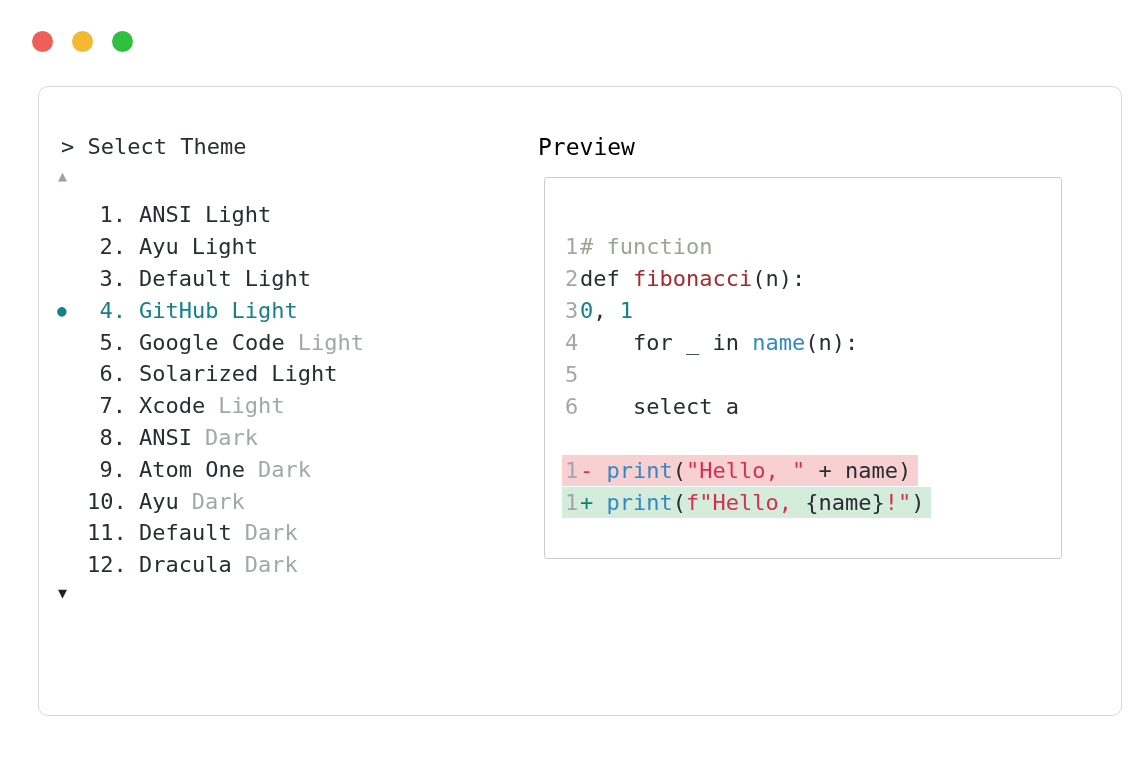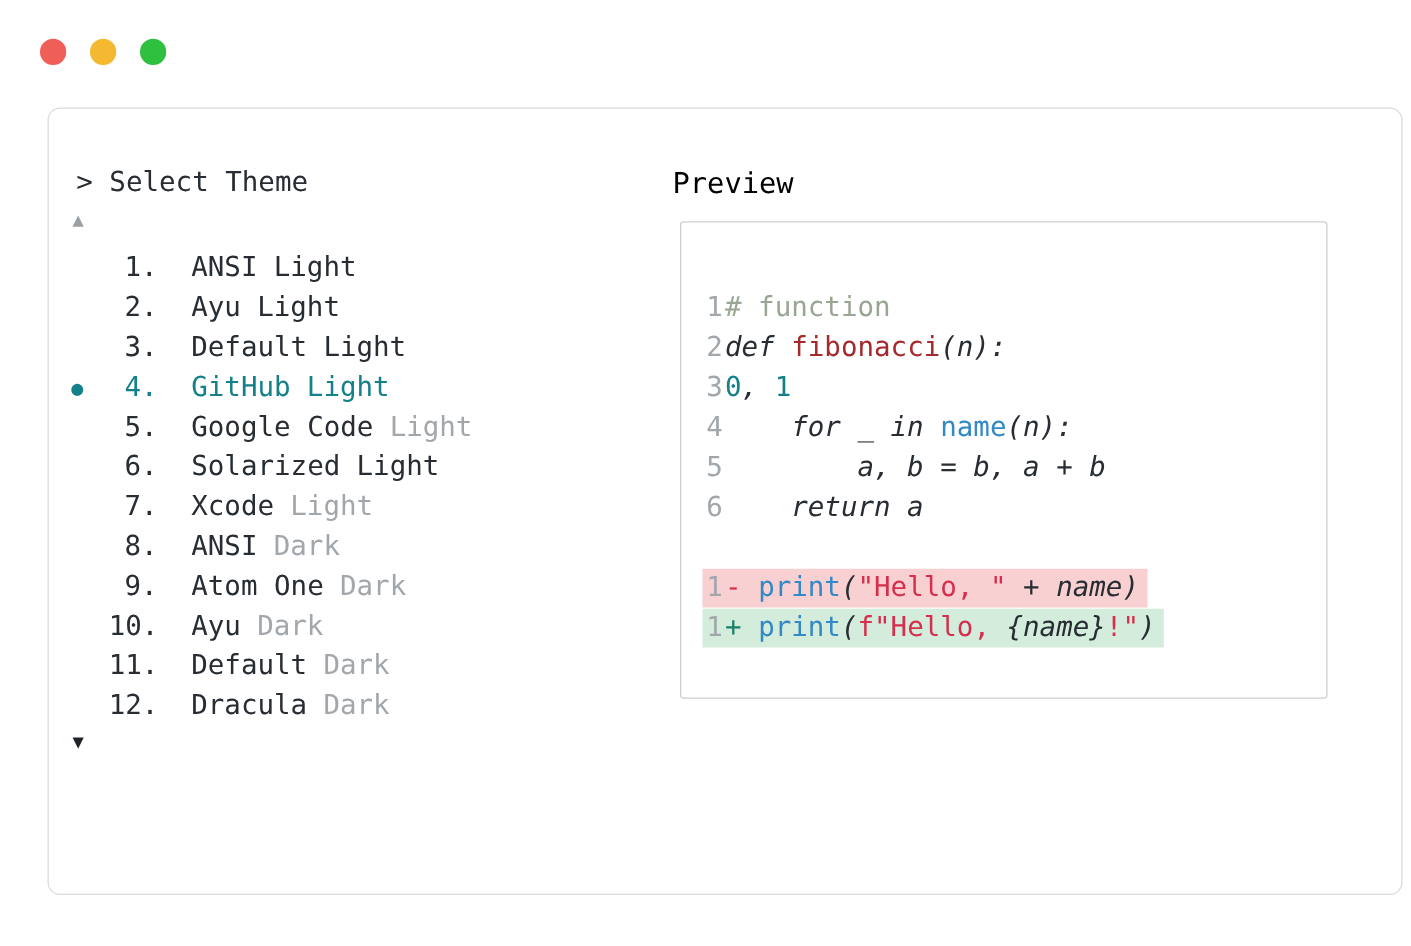--- a/index.html
+++ b/index.html
@@ -24,39 +24,39 @@
   .preview-label{position:absolute;left:499px;top:47px;font-size:23px;color:#000000;text-align:right;}
   .scroll-up{position:absolute;left:19px;top:80px;font-size:15px;color:#9aa0a5;cursor:pointer;}
   .scroll-down{position:absolute;left:19px;top:497px;font-size:15px;color:#1e2226;cursor:pointer;}
   .footer{position:absolute;left:22px;top:556px;font-size:22px;color:#a6abb0;white-space:pre;}
 
   
   .theme-list{position:absolute;left:18px;top:112px;font-size:22px;}
   .row{display:flex;align-items:center;height:31.8px;white-space:pre;cursor:pointer;}
   .row .bullet{width:30px;font-size:16px;color:#14808a;}
   .row .idx{display:inline-block;width:39px;text-align:right;}
-  .row .nm{margin-left:27px;}
+  .row .nm{margin-left:13px;}
   .row .sfx{margin-left:13px;}
   .row .muted{color:#a2a7ac;}
   .row.selected .idx,.row.selected .nm,.row.selected .sfx{color:#14808a;}
 
   
   .preview-box{
     position:absolute;left:505px;top:90px;width:518px;height:382px;
     border:1.5px solid #cbcdcf;border-radius:3px;background:#fff;box-sizing:border-box;
   }
   .code{position:absolute;left:20px;top:52px;font-size:22px;}
   .cl{display:flex;align-items:center;height:32px;white-space:pre;}
   .ln{display:inline-block;width:14px;color:#a2a7ac;}
   .ct{margin-left:1px;display:inline-flex;white-space:pre;}
   .hl{display:inline-flex;align-items:center;height:31px;padding:0 7px 0 3px;margin-left:-3px;}
   .hl.del{background:#f8d0d2;}
   .hl.add{background:#d3ecdc;}
   
-  .p{color:#272d33;font-style:italic;}
+  .p{color:#272d33;}
   .cm{color:#9aa694;}
   .fn{color:#a5292d;}
   .nu{color:#14808a;}
   .ca{color:#3389c5;}
   .st{color:#d62f4e;}
   .mi{color:#d62f4e;}
   .pl{color:#178069;}
 </style>
 </head>
 <body>
@@ -170,26 +170,25 @@
         <span class="ct"><span class="nu">0</span><span class="p">, </span><span class="nu">1</span></span>
       </div>
 
       <div class="cl">
         <span class="ln">4</span>
         <span class="ct"><span class="p">    for _ in </span><span class="ca">name</span><span class="p">(n):</span></span>
       </div>
 
       <div class="cl">
         <span class="ln">5</span>
-        <span class="ct"><span class="p">        a, b = b, a + b</span></span>
       </div>
 
       <div class="cl">
         <span class="ln">6</span>
-        <span class="ct"><span class="p">    return a</span></span>
+        <span class="ct"><span class="p">    select a</span></span>
       </div>
 
       <div class="cl"></div>
 
       <div class="cl">
         <span class="hl del">
           <span class="ln">1</span>
           <span class="ct"><span class="mi">- </span><span class="ca">print</span><span class="p">(</span><span class="st">"Hello, "</span><span class="p"> + name)</span></span>
         </span>
       </div>

